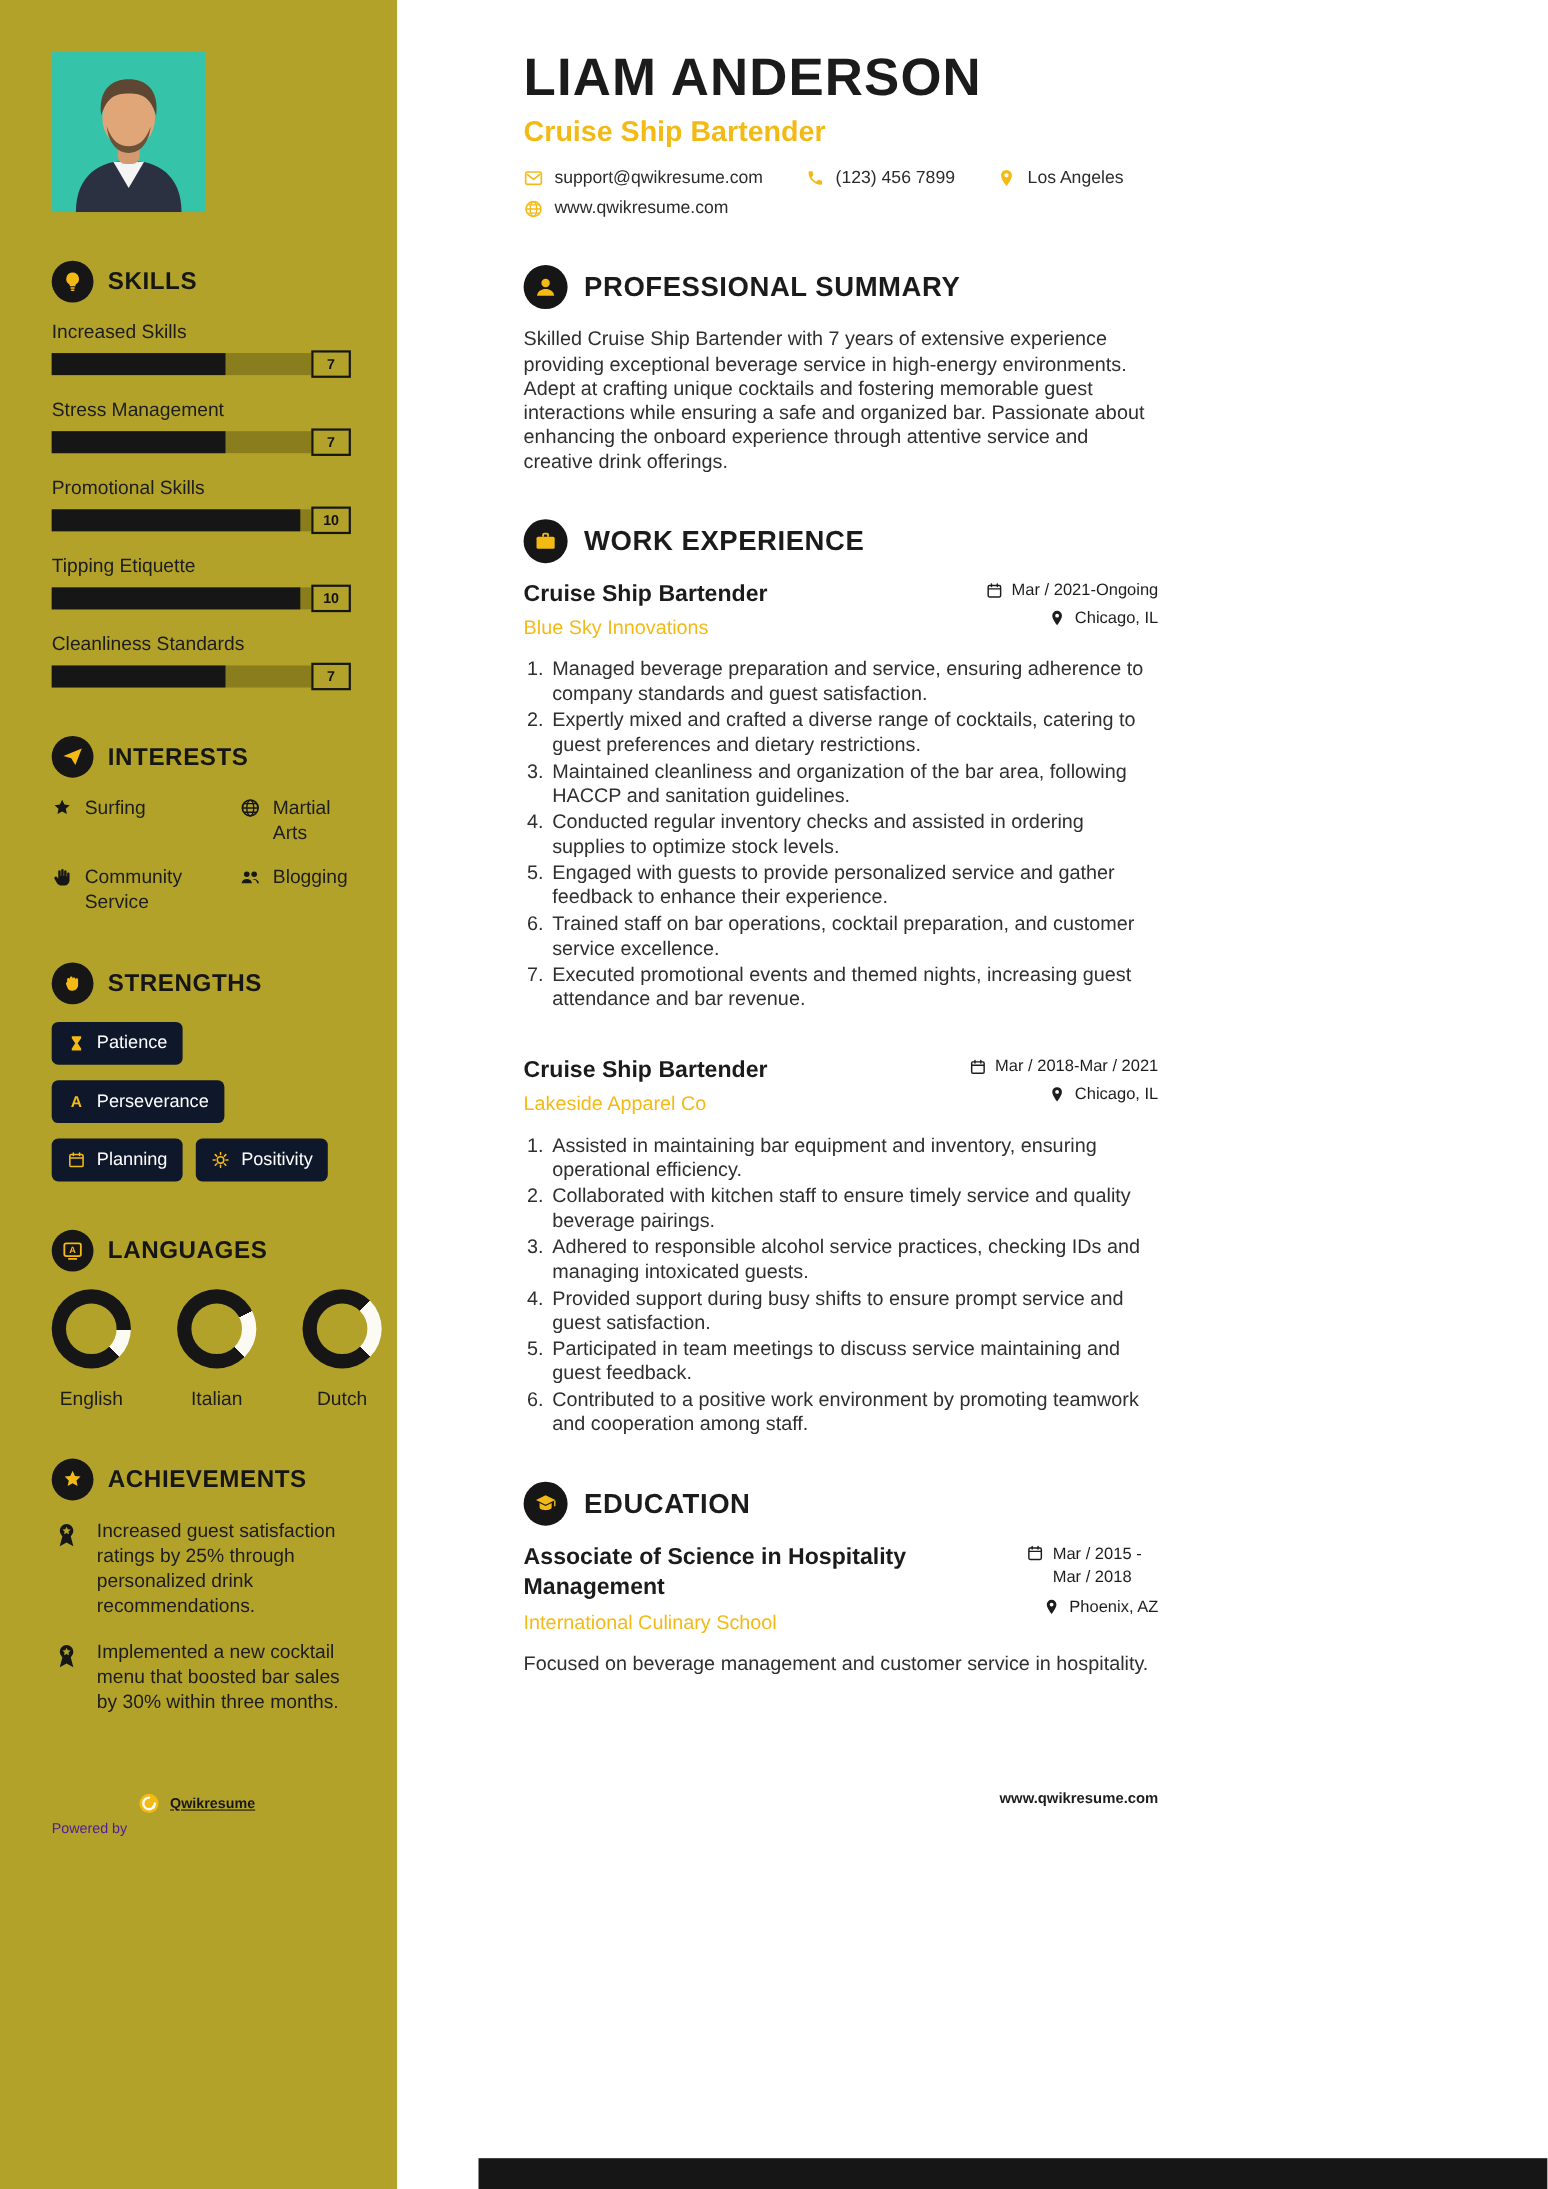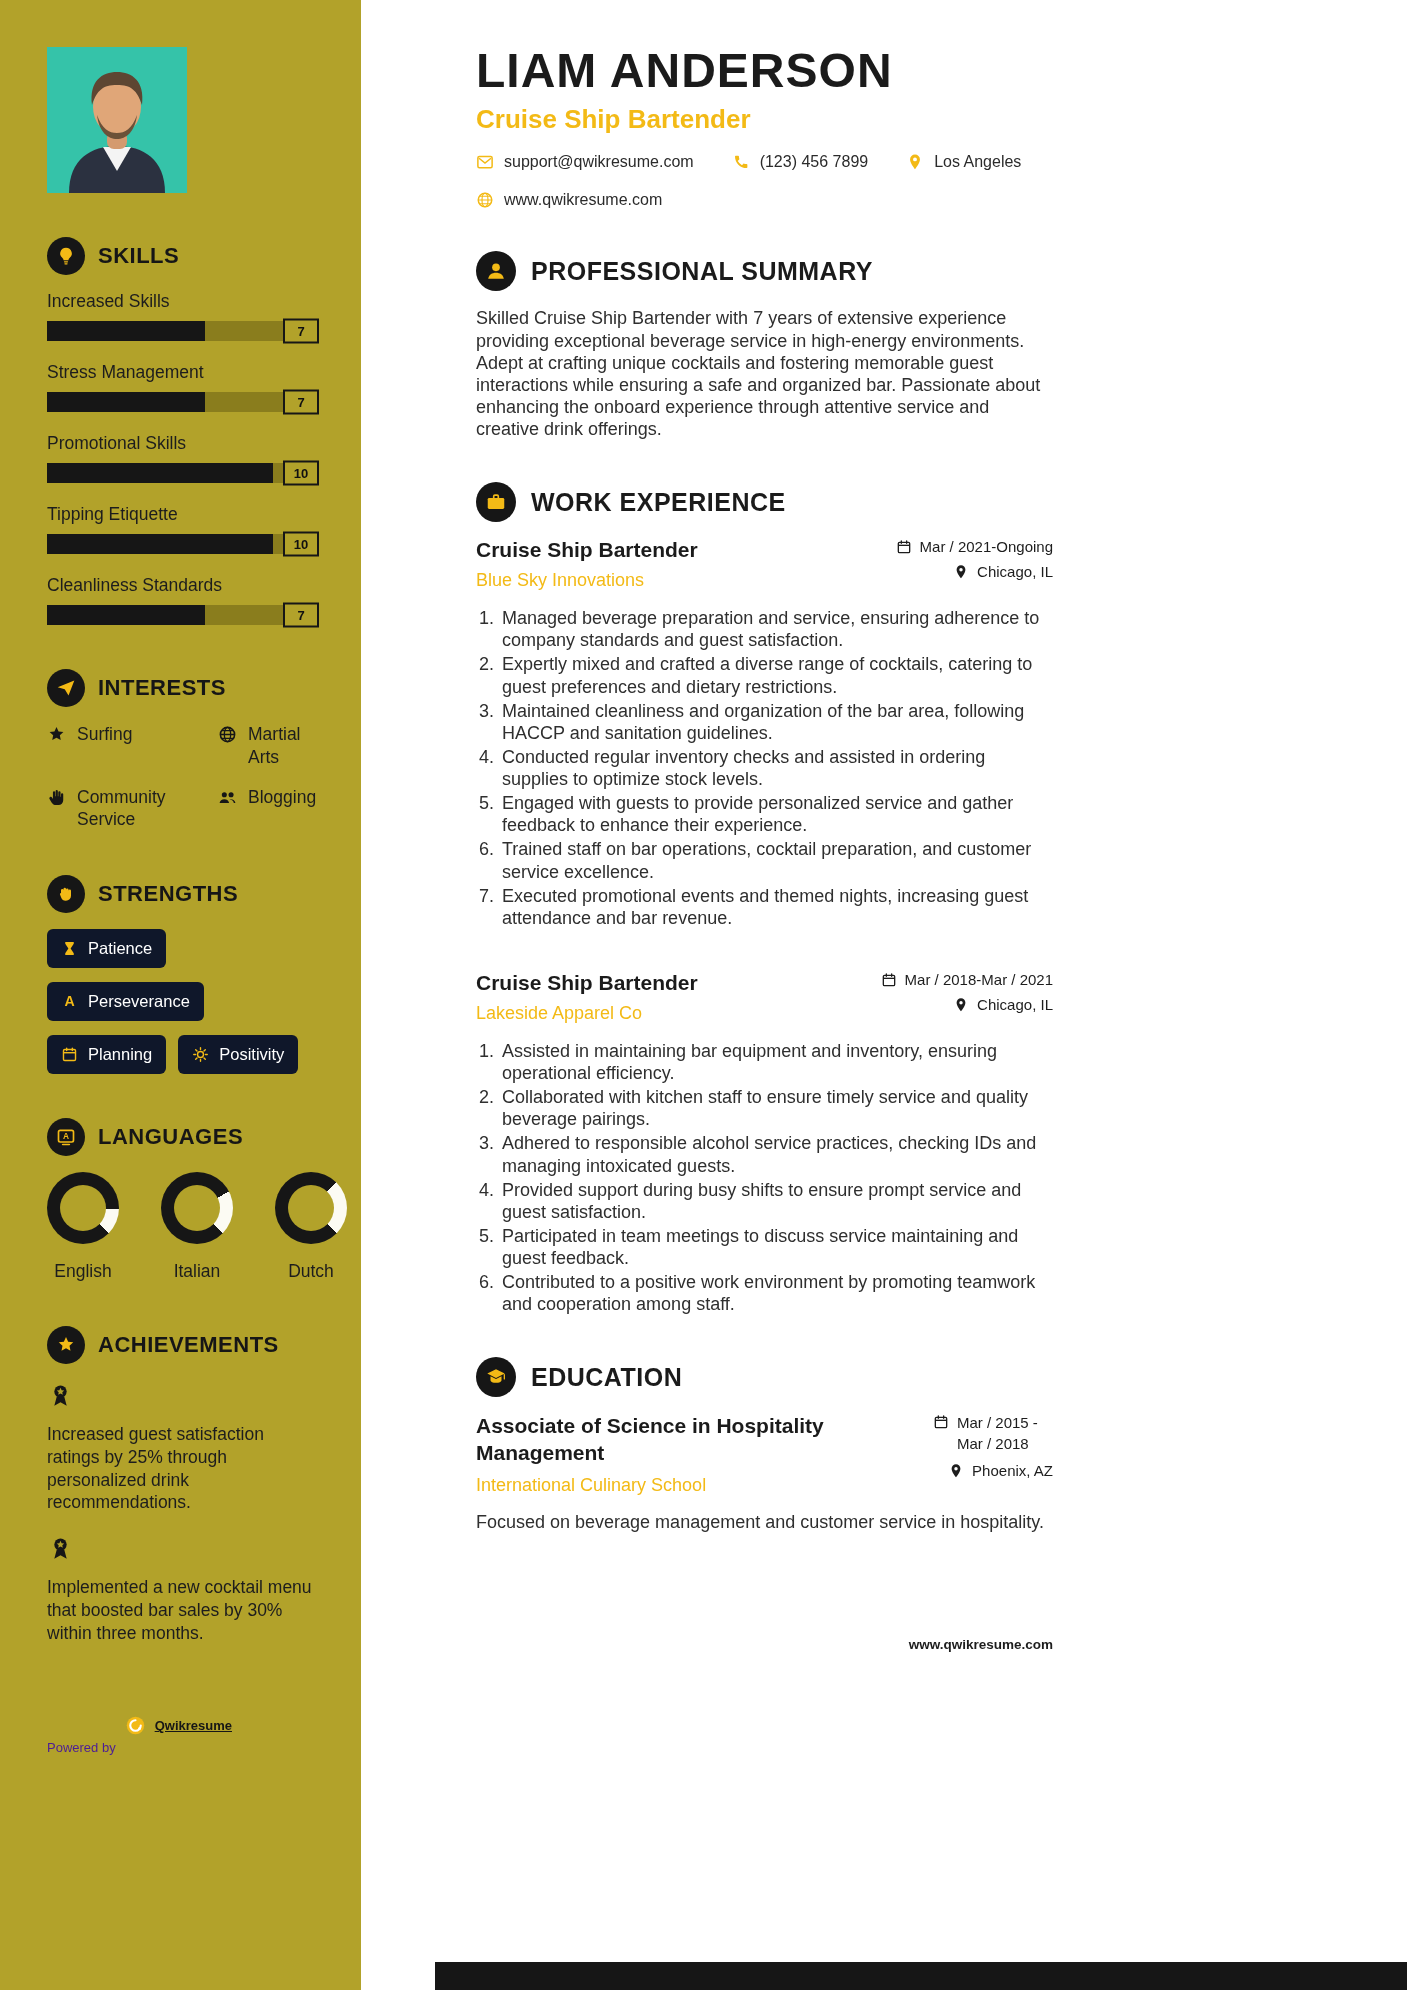--- a/index.html
+++ b/index.html
@@ -36,35 +36,35 @@
           padding:10px 14px; border-radius:6px; }
   .chip svg { width:17px; height:17px; color:#f3ba16; flex:0 0 auto; }
 
   .langs { display:flex; gap:42px; margin-top:6px; }
   .lang { display:flex; flex-direction:column; align-items:center; gap:17px; }
   .donut { width:72px; height:72px; border-radius:50%; position:relative;
            background:conic-gradient(from 135deg, #161616 0 calc(var(--v)*1%), #fcfbf3 0 100%); }
   .donut::after { content:""; position:absolute; inset:13px; border-radius:50%; background:#b2a22a; }
   .lang-label { font-size:17.5px; color:#1d1d1d; }
 
-  .achv { display:flex; gap:14px; margin-bottom:19px;flex-direction:column; }
+  .achv { display:flex; gap:14px; margin-bottom:19px; }
   .achv svg { width:27px; height:27px; flex:0 0 auto; color:#161616; margin-top:2px; }
   .achv p { font-size:17.5px; line-height:1.3; color:#1d1d1d; }
 
   .powered { display:flex; align-items:center; gap:9px; margin-top:52px; }
   .powered-label { font-size:13px; color:#4c1d95;margin-top:44px; }
   .powered svg { width:21px; height:21px; }
   .powered-brand { font-size:13px; font-weight:bold; color:#161616; text-decoration:underline; cursor:pointer; }
 
   
   .main { position:absolute; left:425px; top:0; width:628px; padding:46px 0 0 51px; }
   .name { font-size:48px; font-weight:bold; color:#1b1b1b; letter-spacing:1px; line-height:1.05; }
   .job-title { font-size:26px; font-weight:bold; color:#f3ba16; margin-top:8px; }
 
-  .contact { margin-top:18px; display:flex; flex-direction:column; gap:20px; }
+  .contact { margin-top:18px; display:flex; flex-direction:column; gap:10px; }
   .contact-row { display:flex; align-items:center; gap:38px; }
   .contact-item { display:flex; align-items:center; gap:10px; font-size:16px; color:#2b2b2b; }
   .contact-item svg { width:18px; height:18px; color:#f3ba16; flex:0 0 auto; }
 
   .main-section { margin-top:42px; }
   .sec-head { display:flex; align-items:center; gap:15px; margin-bottom:16px; }
   .sec-badge { width:40px; height:40px; border-radius:50%; background:#161616; display:flex; align-items:center; justify-content:center; flex:0 0 auto; }
   .sec-badge svg { width:22px; height:22px; color:#f3ba16; }
   .sec-head h2 { font-size:25px; font-weight:bold; color:#1b1b1b; letter-spacing:.5px; }
 

